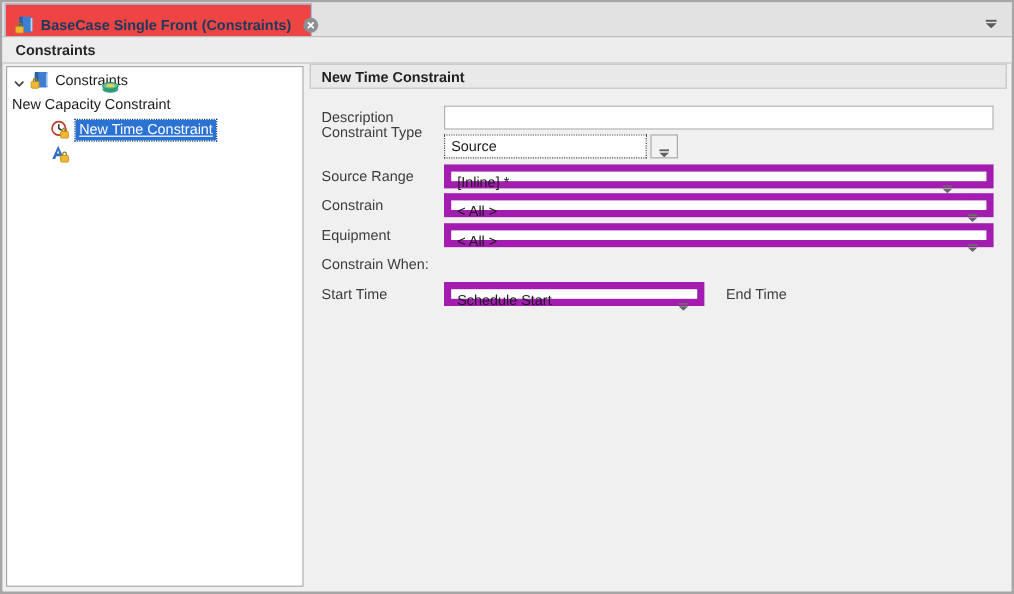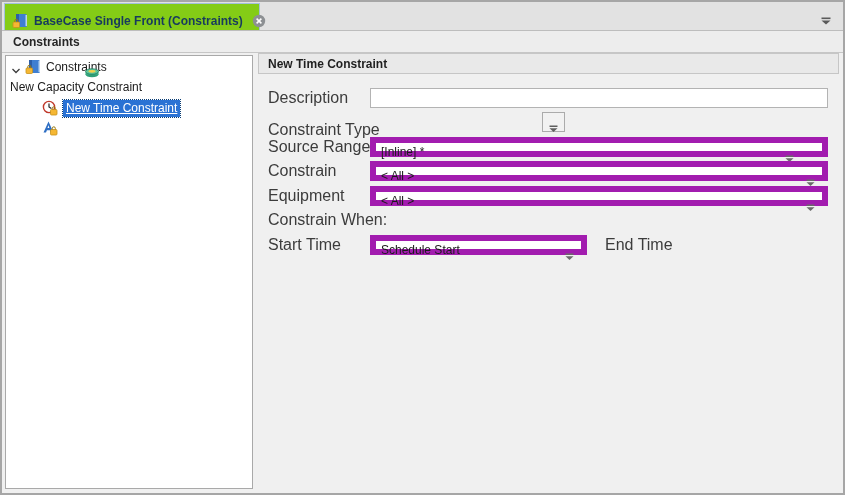--- a/index.html
+++ b/index.html
@@ -5,21 +5,21 @@
   * { margin:0; padding:0; box-sizing:border-box; }
   html,body { width:845px; height:495px; }
   body { font-family:"Liberation Sans", sans-serif; background:#f0f0f0; }
 
   .win { position:relative; width:845px; height:495px; background:#f0f0f0;
          box-shadow: inset 0 0 0 2px #a6a6a6; overflow:hidden; }
 
   
   .tabbar { position:absolute; left:2px; top:2px; width:841px; height:28px; background:#e2e2e2; }
   .tab { position:absolute; left:2px; top:1px; width:256px; height:35px;
-         background:#84cc16; border:1px solid #a4c0da; border-bottom:none;
+         background:#ef4444; border:1px solid #a4c0da; border-bottom:none;
          display:flex; align-items:center; cursor:default; }
   .tabicon { margin-left:7px; width:16px; height:16px; display:inline-block; }
   .tabtitle { margin-left:6px; font-size:12px; font-weight:bold; color:#173a5e; white-space:nowrap; }
   .tabclose { margin-left:9px; width:14px; height:14px; display:inline-block; cursor:pointer; }
   .overflow { position:absolute; right:12px; top:9px; width:10px; height:8px; cursor:pointer; }
 
   
   .pheader { position:absolute; left:2px; top:30px; width:841px; height:23px;
              background:#ededed; border-top:1px solid #bdbdbd; border-bottom:1px solid #c6c6c6;
              display:flex; align-items:center; }
@@ -35,21 +35,21 @@
   .ticon.child { margin-left:37px; }
   .tlabel { margin-left:5px; font-size:12px; color:#1a1a1a; white-space:nowrap; }
   .tlabel.sel { background:#2a72d4; color:#ffffff; text-decoration:underline;
                 padding:1px 3px 2px 3px; outline:1px dotted #0b3e75; }
 
   
   .dheader { position:absolute; left:258px; top:53px; width:581px; height:21px;
              background:#e9e9e9; border:1px solid #c6c6c6; display:flex; align-items:center; }
   .dheader span { margin-left:9px; font-size:12px; font-weight:bold; color:#1f1f1f; }
 
-  .flabel { position:absolute; font-size:16px; color:#3c3c3c; line-height:20px; white-space:nowrap; }
+  .flabel { position:absolute; font-size:12px; color:#3c3c3c; line-height:20px; white-space:nowrap; }
 
   .ftext { position:absolute; height:20px; border:1px solid #b3b3b3; background:#ffffff;
            font-family:"Liberation Sans", sans-serif; font-size:12px; color:#1a1a1a; padding:0 4px; }
 
   .combo { position:absolute; height:20px; background:#ffffff; border:6px solid #a21caf; cursor:default; }
   .combo .cval { position:absolute; left:5px; top:2px; font-size:12px; color:#1a1a1a; white-space:nowrap; }
   .cglyph { position:absolute; top:6px; width:9px; height:8px; cursor:pointer; }
   .cellipsis { position:absolute; right:6px; top:8px; width:12px; height:4px; cursor:pointer; }
 
   .combo.focusbox { border:1px dotted #4a4a4a; }
@@ -147,21 +147,24 @@
     </span>
   </div>
 
   <div class="dheader">
     <span>New Time Constraint</span>
   </div>
 
   <span class="flabel" style="left:268px; top:88px;">Description</span>
   <input class="ftext" style="left: 370px; top: 88px; width: 458px;" value="">
 
-  <span class="flabel" style="left:268px; top:120px;">Constraint Type</span>
+  <span class="flabel" style="left:268px; top:100px;">Constraint Type</span>
+  <div class="combo focusbox" style="left:370px; top:112px; width:169px;">
+    <span class="cval">Source</span>
+  </div>
   <div class="arrowbtn" style="left:542px; top:112px;">
     <span class="cglyph">
       <svg width="9" height="8" viewBox="0 0 9 8">
         <rect x="0.5" y="0.5" width="8" height="1.5" fill="#5f5f5f"></rect>
         <path d="M0.5 3.2 h8 L4.5 7 Z" fill="#5f5f5f"></path>
       </svg>
     </span>
   </div>
 
   <span class="flabel" style="left:268px; top:137px;">Source Range</span>

